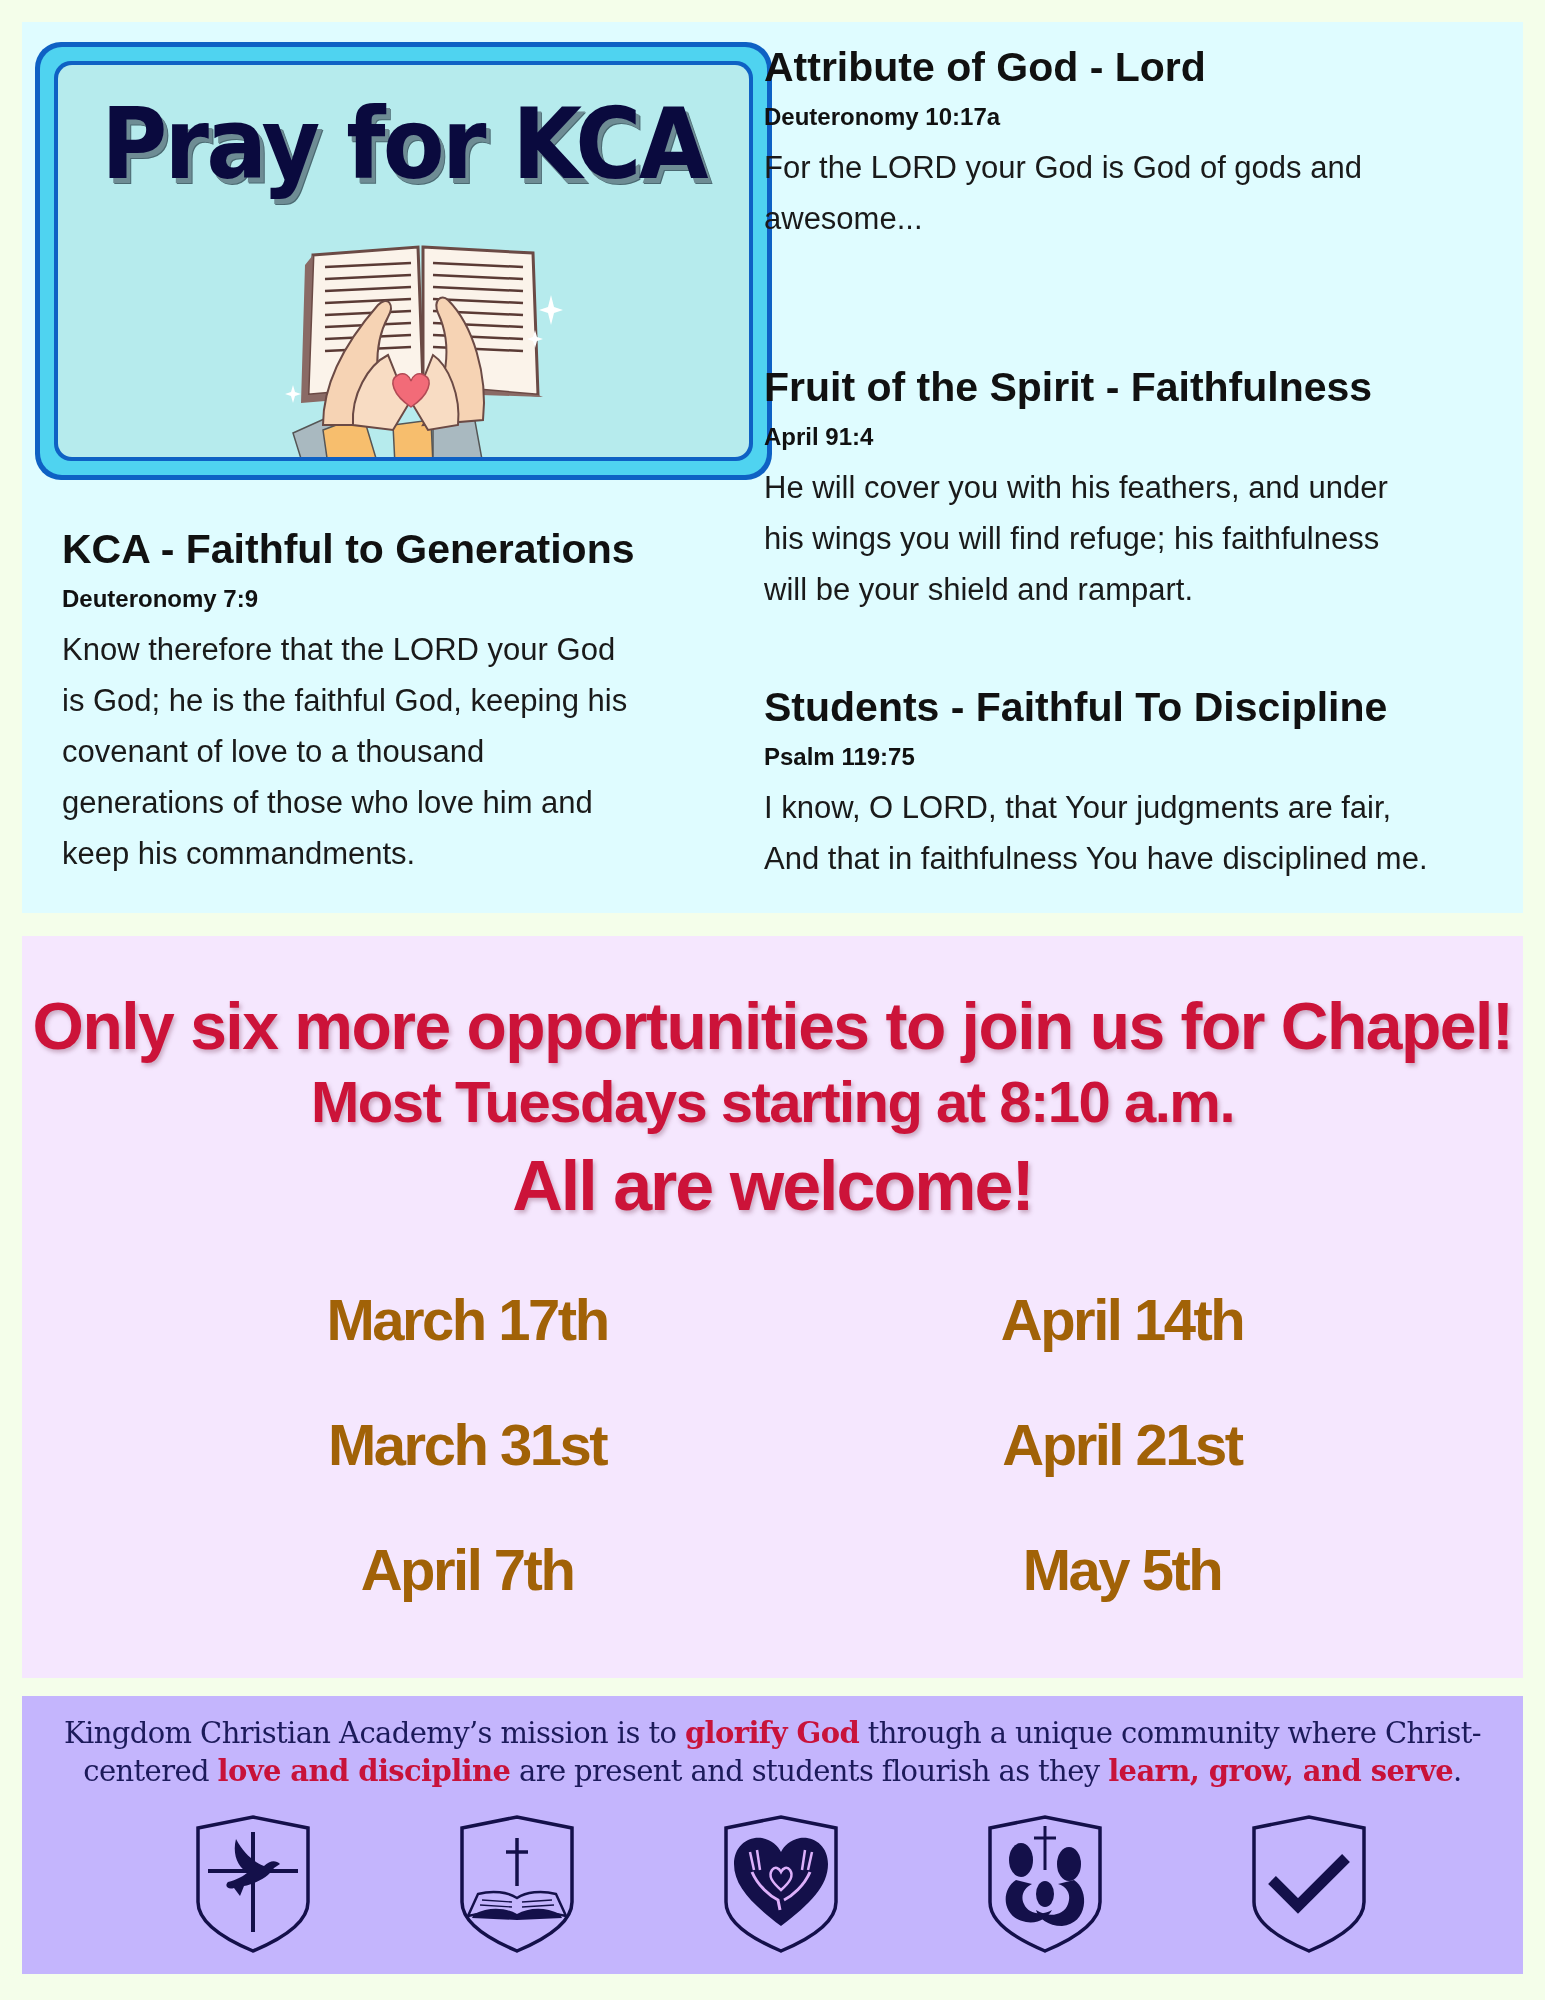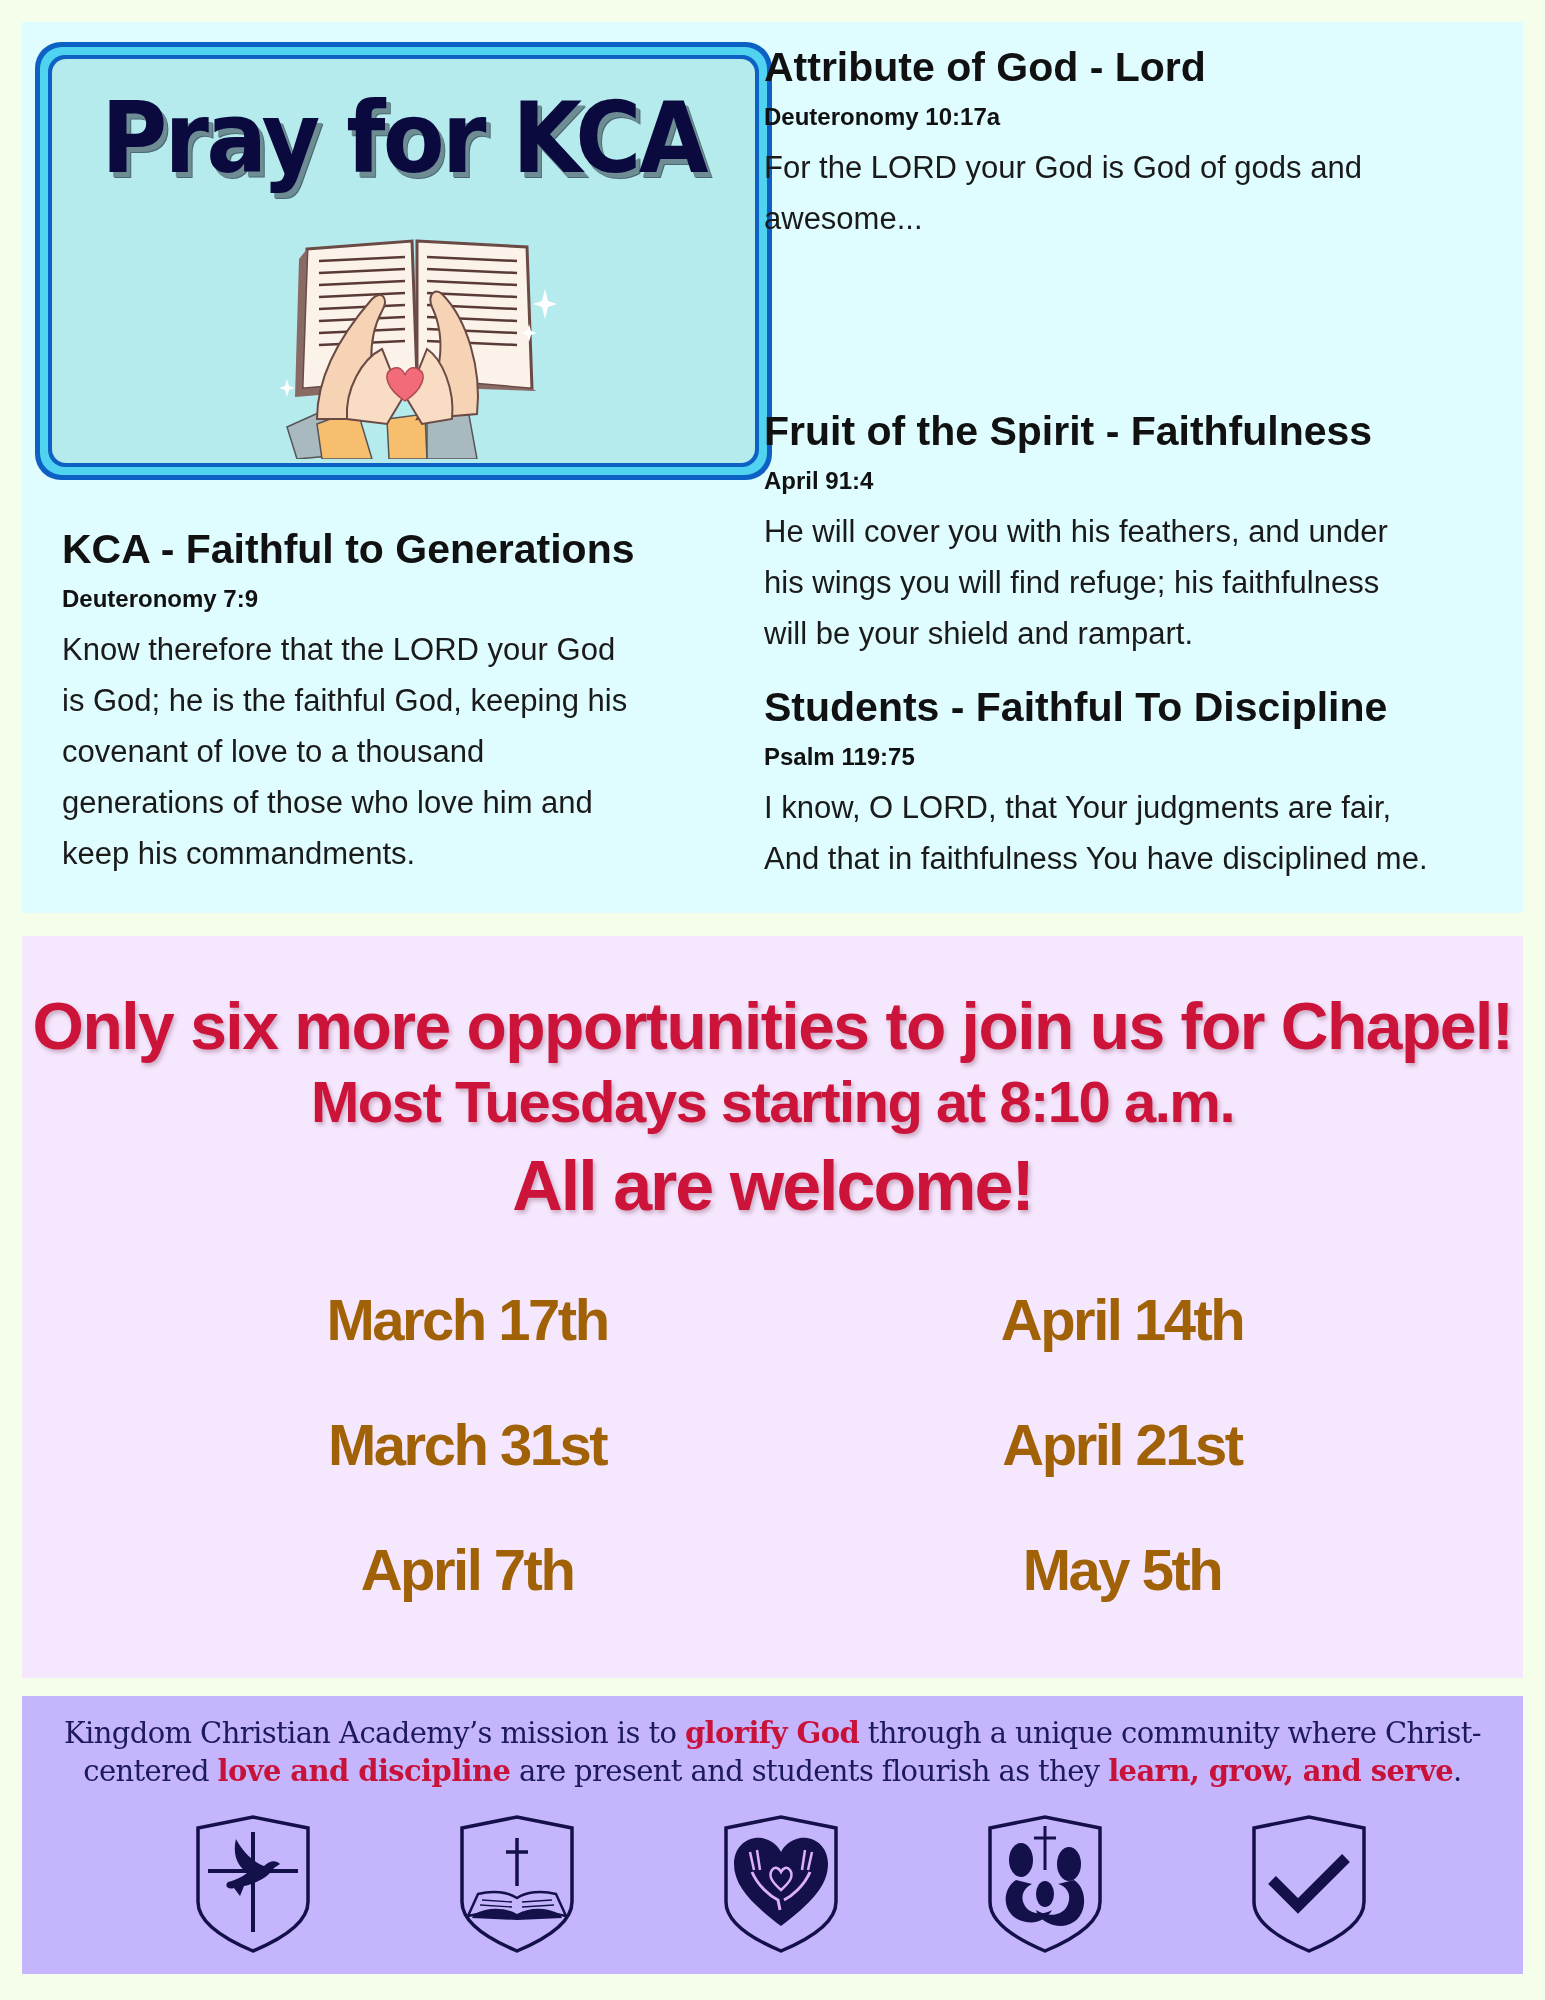--- a/index.html
+++ b/index.html
@@ -12,21 +12,21 @@
   }
   .panel { position: absolute; left: 22px; width: 1501px; }
 
   
   .top-panel { top: 22px; height: 891px; background: #dffcff; }
 
   .title-card {
     position: absolute; left: 13px; top: 20px; width: 737px; height: 438px;
     border-radius: 26px; background: #0e61c4; padding: 5px;
   }
-  .title-card .ring { width: 100%; height: 100%; border-radius: 22px; background: #4fd3f0; padding: 8px; }
+  .title-card .ring { width: 100%; height: 100%; border-radius: 22px; background: #4fd3f0; padding: 14px; }
   .title-card .ring2 { width: 100%; height: 100%; border-radius: 17px; background: #0e61c4; padding: 4px; }
   .title-card .inner {
     width: 100%; height: 100%; border-radius: 14px; background: #b6ebed;
     position: relative; overflow: hidden;
   }
   .card-title {
     position: absolute; left: 0; right: 0; top: 22px; text-align: center;
     font-family: "DejaVu Sans", sans-serif; font-weight: bold;
     font-size: 98px; letter-spacing: -3px; color: #0a0a3e;
     text-shadow: 4px 5px 0 #6e8c94, 5px 6px 0 #4b6a72;
@@ -35,21 +35,21 @@
   .illustration { position: absolute; left: 225px; top: 170px; width: 280px; height: 230px; }
 
   .col { position: absolute; text-align: left; color: #111; }
   .col h2 { font-family: "Liberation Sans", sans-serif; font-weight: bold; font-size: 41px; line-height: 50px; }
   .col h3 { font-family: "Liberation Sans", sans-serif; font-weight: bold; font-size: 24px; line-height: 50px; }
   .col p { font-family: "Liberation Sans", sans-serif; font-weight: normal; font-size: 31px; line-height: 51px; color: #1a1a1a; }
 
   .left-col { left: 40px; width: 700px; top: 502px; }
   .right-col { left: 742px; width: 759px; }
   .rc1 { top: 20px; }
-  .rc2 { top: 340px; margin-top: 44px; }
+  .rc2 { top: 340px; }
   .rc3 { top: 660px; }
 
   
   .chapel-panel { top: 936px; height: 742px; background: #f5e7fe; }
   .chapel-head {
     position: absolute; left: 0; right: 0; text-align: center;
     color: #cc1339; font-family: "Liberation Sans", sans-serif; font-weight: bold;
     text-shadow: 2px 3px 4px rgba(120,60,90,0.35);
   }
   .ch1 { top: 52px; font-size: 66px; letter-spacing: -1.5px; }

